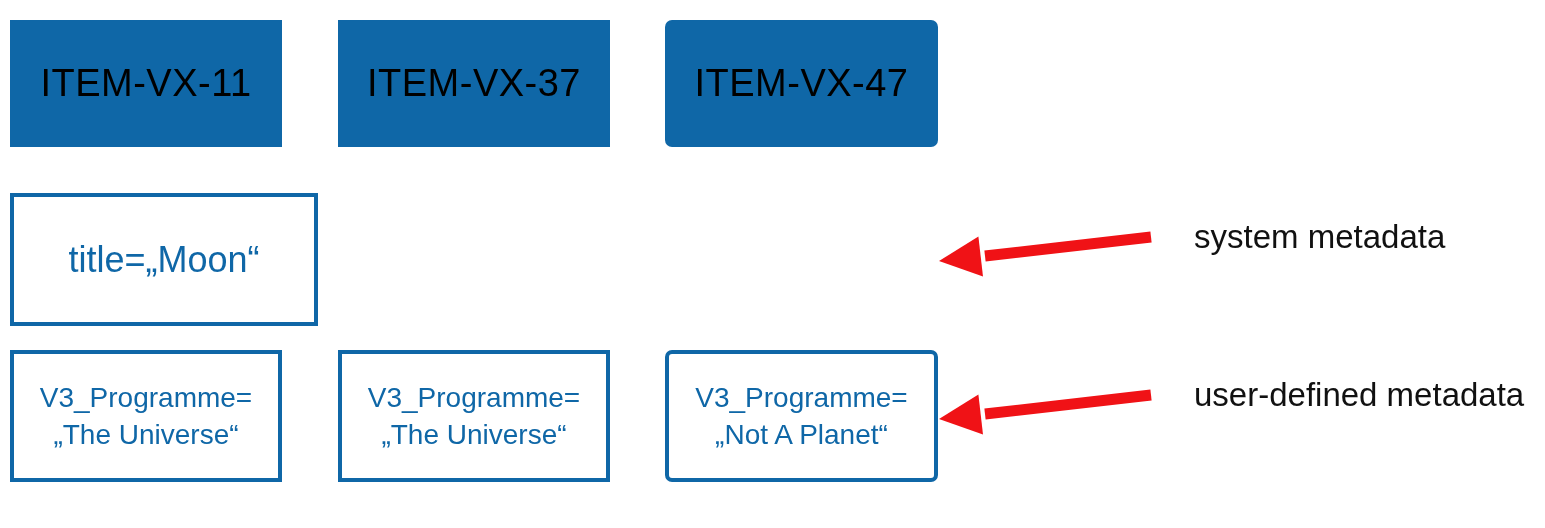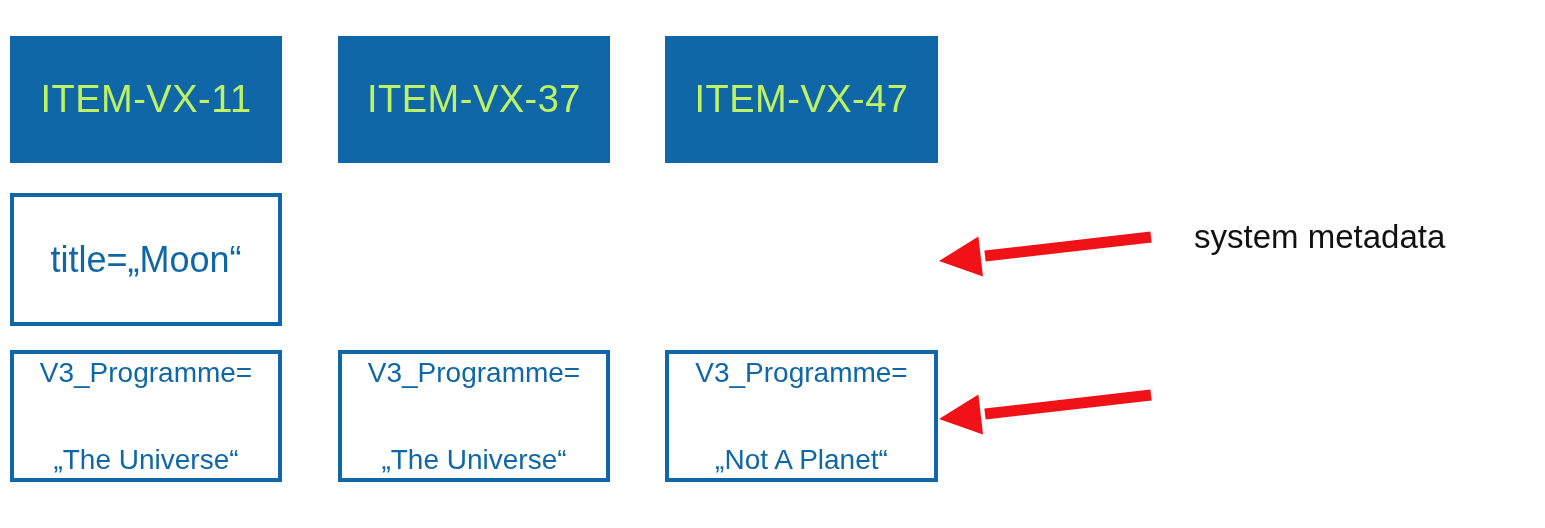--- a/index.html
+++ b/index.html
@@ -17,52 +17,51 @@
   }
   .box {
     position: absolute;
     box-sizing: border-box;
     display: flex;
     align-items: center;
     justify-content: center;
     text-align: center;
   }
   .item-header {
-    top: 36px;
+    top: 20px;
     width: 272px;
     height: 127px;
     background: #0F67A7;
-    color: #bef264;
+    color: #000000;
     font-size: 38px;
     letter-spacing: 0.5px;
   }
   .sys-box {
     top: 193px;
-    width: 272px;
+    width: 308px;
     height: 133px;
     background: #ffffff;
     border: 4px solid #0F67A7;
     color: #0F67A7;
     font-size: 36px;
   }
   .user-box {
     top: 350px;
     width: 272px;
     height: 132px;
     background: #ffffff;
     border: 4px solid #0F67A7;
     color: #0F67A7;
     font-size: 28px;
     line-height: 37px;
     flex-direction: column;
-    justify-content: space-between;
   }
   .col1 { left: 10px; }
   .col2 { left: 338px; }
-  .col3 { left: 665px; width: 273px; }
+  .col3 { left: 665px; width: 273px; border-radius: 7px; }
   .annotation {
     position: absolute;
     left: 1156px;
     color: #111111;
     font-size: 33px;
     line-height: 44px;
     white-space: nowrap;
     margin-left: 38px;
   }
   .annotation.sys { top: 215px; }
@@ -112,14 +111,15 @@
   <svg class="arrow-svg sys" viewBox="0 0 225 56">
     <line x1="218" y1="12" x2="52" y2="31" stroke="#F01216" stroke-width="11"></line>
     <polygon points="6,36 45.4,11.6 50,51.4" fill="#F01216"></polygon>
   </svg>
   <svg class="arrow-svg user" viewBox="0 0 225 56">
     <line x1="218" y1="12" x2="52" y2="31" stroke="#F01216" stroke-width="11"></line>
     <polygon points="6,36 45.4,11.6 50,51.4" fill="#F01216"></polygon>
   </svg>
 
   <div class="annotation sys">system metadata</div>
+  <div class="annotation user">user-defined metadata</div>
 
 </div>
 
 </body></html>

